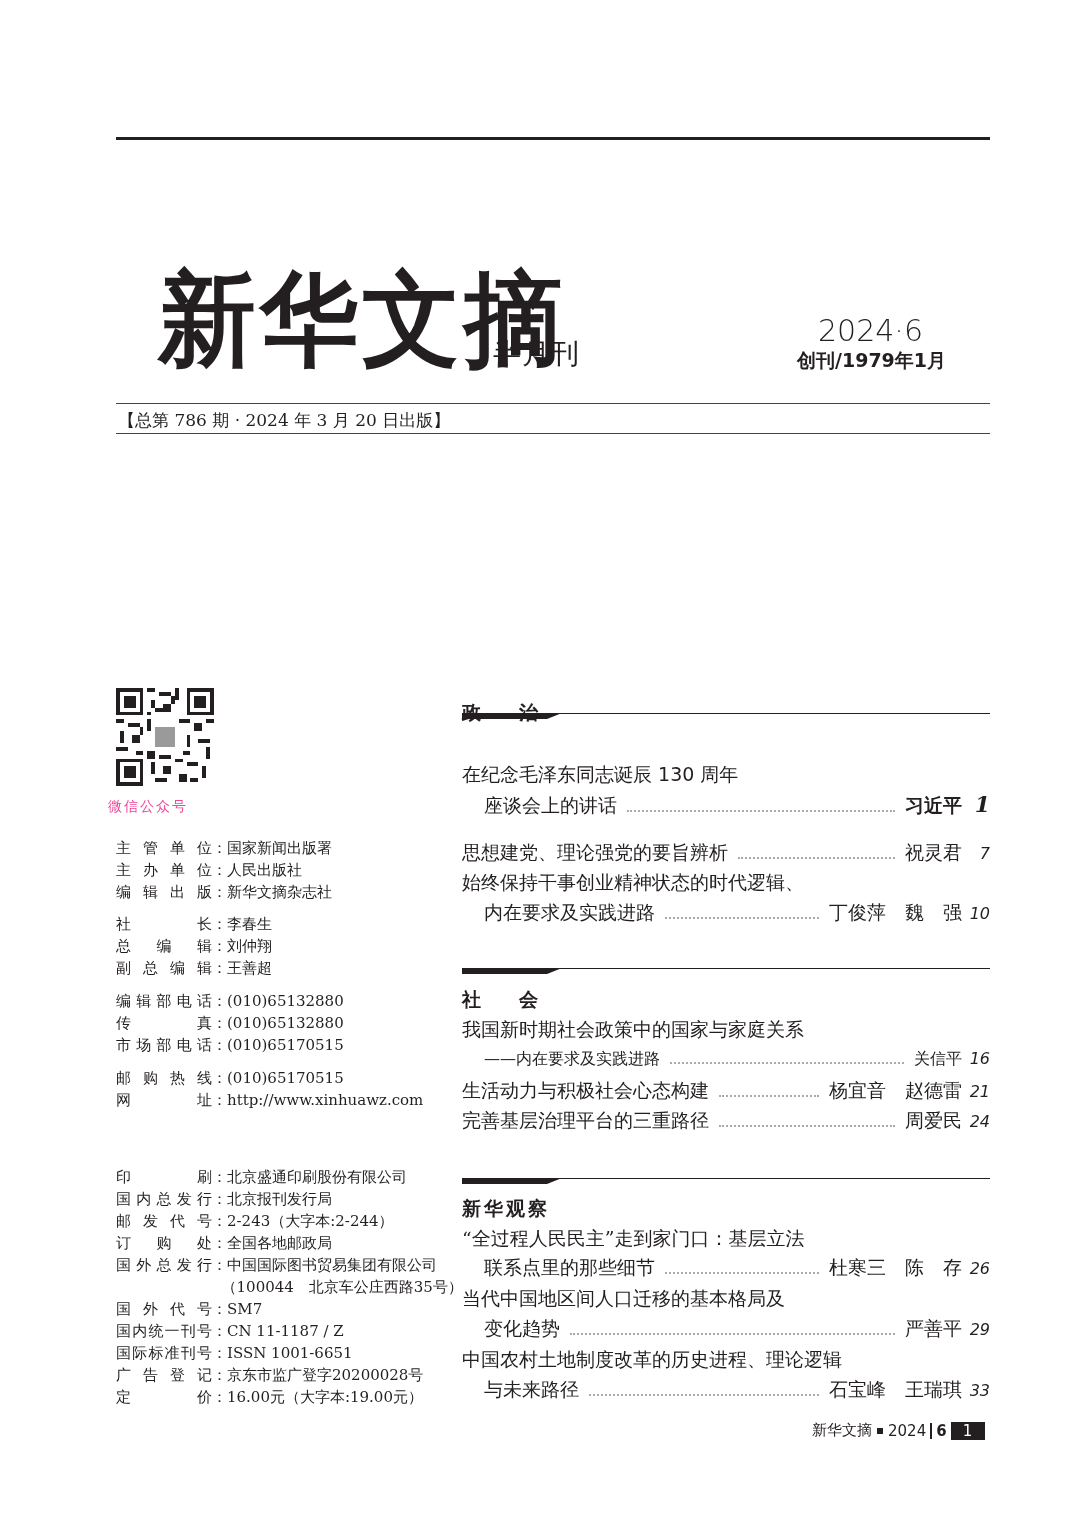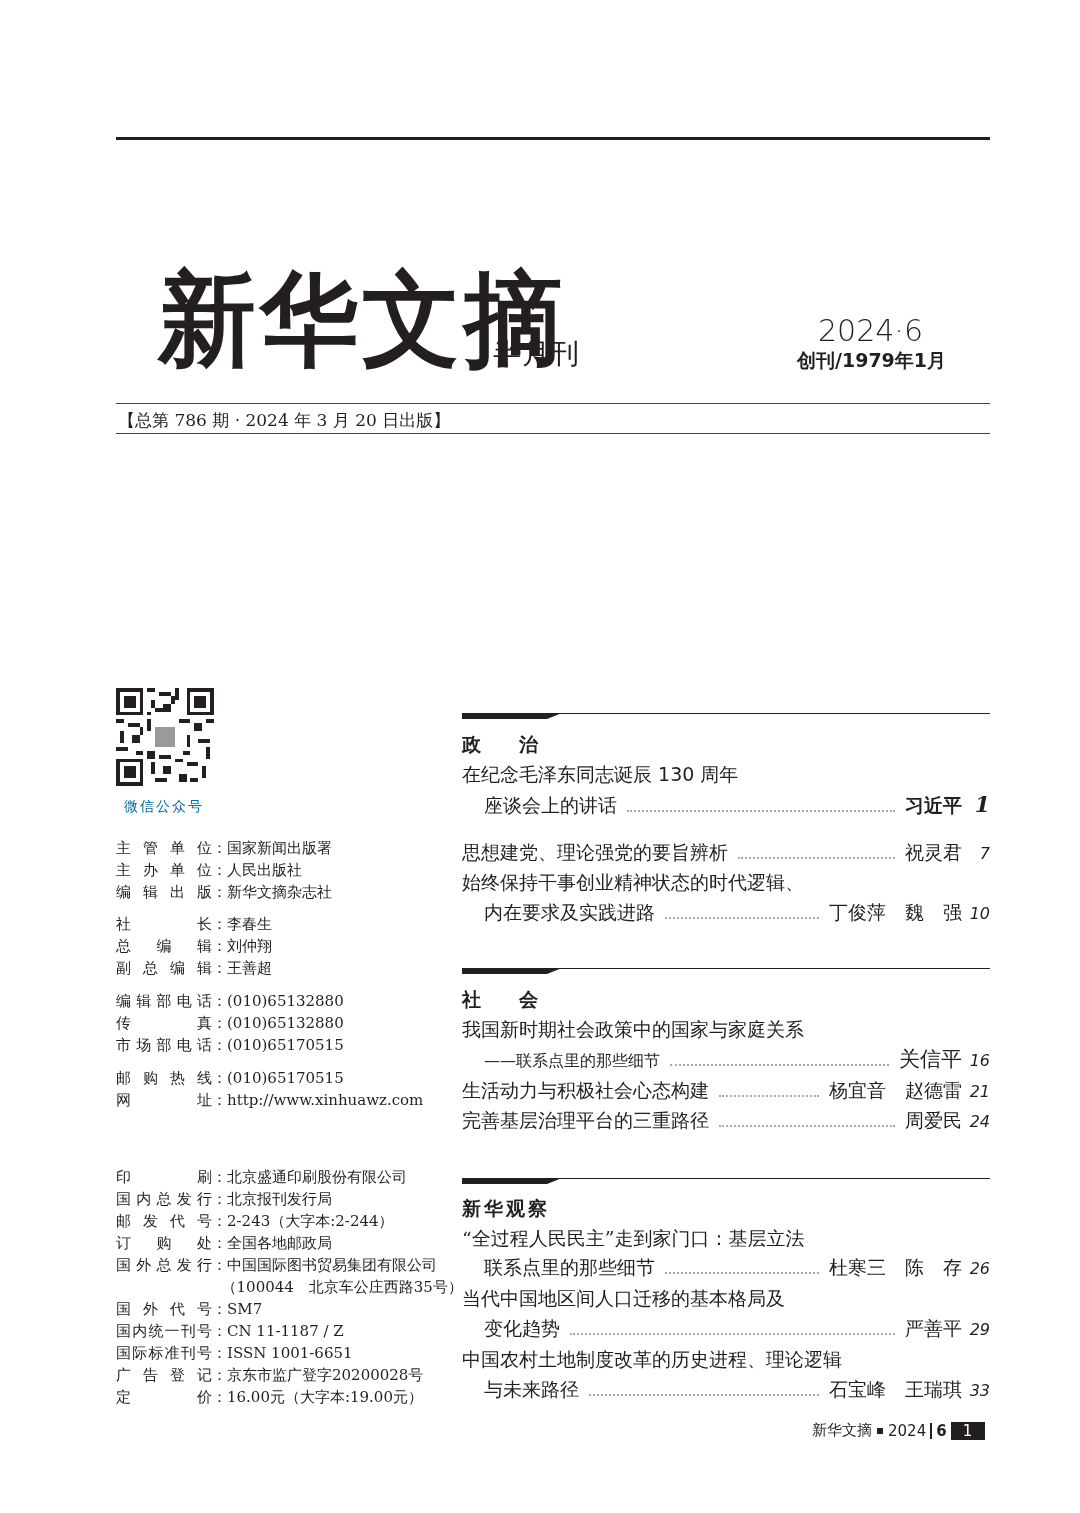--- a/index.html
+++ b/index.html
@@ -9,21 +9,21 @@
   .rule-top { left:116px; top:137px; width:874px; height:3px; background:#231f20; }
   .masthead { left:158px; top:270px; font-family:"DejaVu Sans","Liberation Sans",sans-serif;
               font-weight:bold; font-size:98px; letter-spacing:4px; line-height:1; transform:scaleY(1.05); }
   .subtitle { left:493px; top:335px; font-family:"DejaVu Sans","Liberation Sans",sans-serif;
               font-weight:normal; font-size:28px; letter-spacing:1px; }
   .issue { left:818px; top:313px; font-family:"DejaVu Sans","Liberation Sans",sans-serif; font-size:30px; font-weight:300; }
   .founded { left:797px; top:348px; font-family:"DejaVu Sans","Liberation Sans",sans-serif; font-weight:bold; font-size:19px;text-align:center; }
   .hr { left:116px; width:874px; height:1px; background:#444; }
   .issue-line { left:118px; top:409px; font-size:17px; }
   .qr { left:116px; top:688px; width:98px; height:98px; }
-  .qr-cap { left:124px; top:798px; font-size:14px; color:#0369a1; letter-spacing:2px; }
+  .qr-cap { left:108px; top:798px; font-size:14px; color:#ec4899; letter-spacing:2px; }
   .info { left:116px; font-size:15px; line-height:22px; }
   .info .row { white-space:nowrap; }
   .info .lbl { display:inline-block; width:96px; text-align-last:justify;font-family:Liberation Serif, serif; }
   .toc-bar { left:462px; width:528px; height:6px; }
   .toc-bar .thick { position:absolute; left:0; top:0; width:100px; height:6px; background:#231f20;
                     clip-path: polygon(0 0,100% 0,85% 100%,0 100%); }
   .toc-bar .thin { position:absolute; left:0; top:0; width:528px; height:1px; background:#231f20; }
   .sec-title { left:462px; font-size:19px; font-weight:bold; }
   .toc-line { left:462px; width:528px; font-size:19px; line-height:30px; white-space:nowrap; display:flex; align-items:baseline; }
   .toc-line.sans { font-family:"DejaVu Sans","Liberation Sans",sans-serif; }
@@ -132,21 +132,21 @@
   <div class="row"><span class="lbl">国内统一刊号</span>：<span>CN 11-1187 / Z</span></div>
   <div class="row"><span class="lbl">国际标准刊号</span>：<span>ISSN 1001-6651</span></div>
   <div class="row"><span class="lbl">广告登记</span>：<span>京东市监广登字20200028号</span></div>
   <div class="row"><span class="lbl">定价</span>：<span>16.00元（大字本:19.00元）</span></div>
 </div>
 
 <div class="abs toc-bar" style="top:713px">
     <div class="thin"></div>
     <div class="thick"></div>
   </div>
-<div class="abs sec-title" style="top:732px">政　　治</div>
+<div class="abs sec-title" style="top:700px">政　　治</div>
 <div class="abs toc-line sans" style="top:759px">
   <span>在纪念毛泽东同志诞辰 130 周年</span>
 </div>
 <div class="abs toc-line sans" style="top:789px">
   <span class="indent"></span>
     <span>座谈会上的讲话</span>
   <span class="dots"></span>
   <span class="author" style="font-family:'DejaVu Serif',serif;font-weight:bold">习近平</span>
   <span class="page serif">1</span>
 </div>
@@ -170,23 +170,23 @@
 <div class="abs toc-bar" style="top:968px">
     <div class="thin"></div>
     <div class="thick"></div>
   </div>
 <div class="abs sec-title" style="top:987px">社　　会</div>
 <div class="abs toc-line" style="top:1014px">
   <span>我国新时期社会政策中的国家与家庭关系</span>
 </div>
 <div class="abs toc-line" style="top:1044px;font-size:16px">
   <span class="indent"></span>
-    <span>——联系点里的那些细节</span>
-  <span class="dots"></span>
-  <span class="author" style="font-size:21px">关信平</span>
+    <span>——内在要求及实践进路</span>
+  <span class="dots"></span>
+  <span class="author" style="font-size:16px">关信平</span>
   <span class="page">16</span>
 </div>
 <div class="abs toc-line" style="top:1075px">
   <span>生活动力与积极社会心态构建</span>
   <span class="dots"></span>
   <span class="author">杨宜音　赵德雷</span>
   <span class="page">21</span>
 </div>
 <div class="abs toc-line" style="top:1105px">
   <span>完善基层治理平台的三重路径</span>

